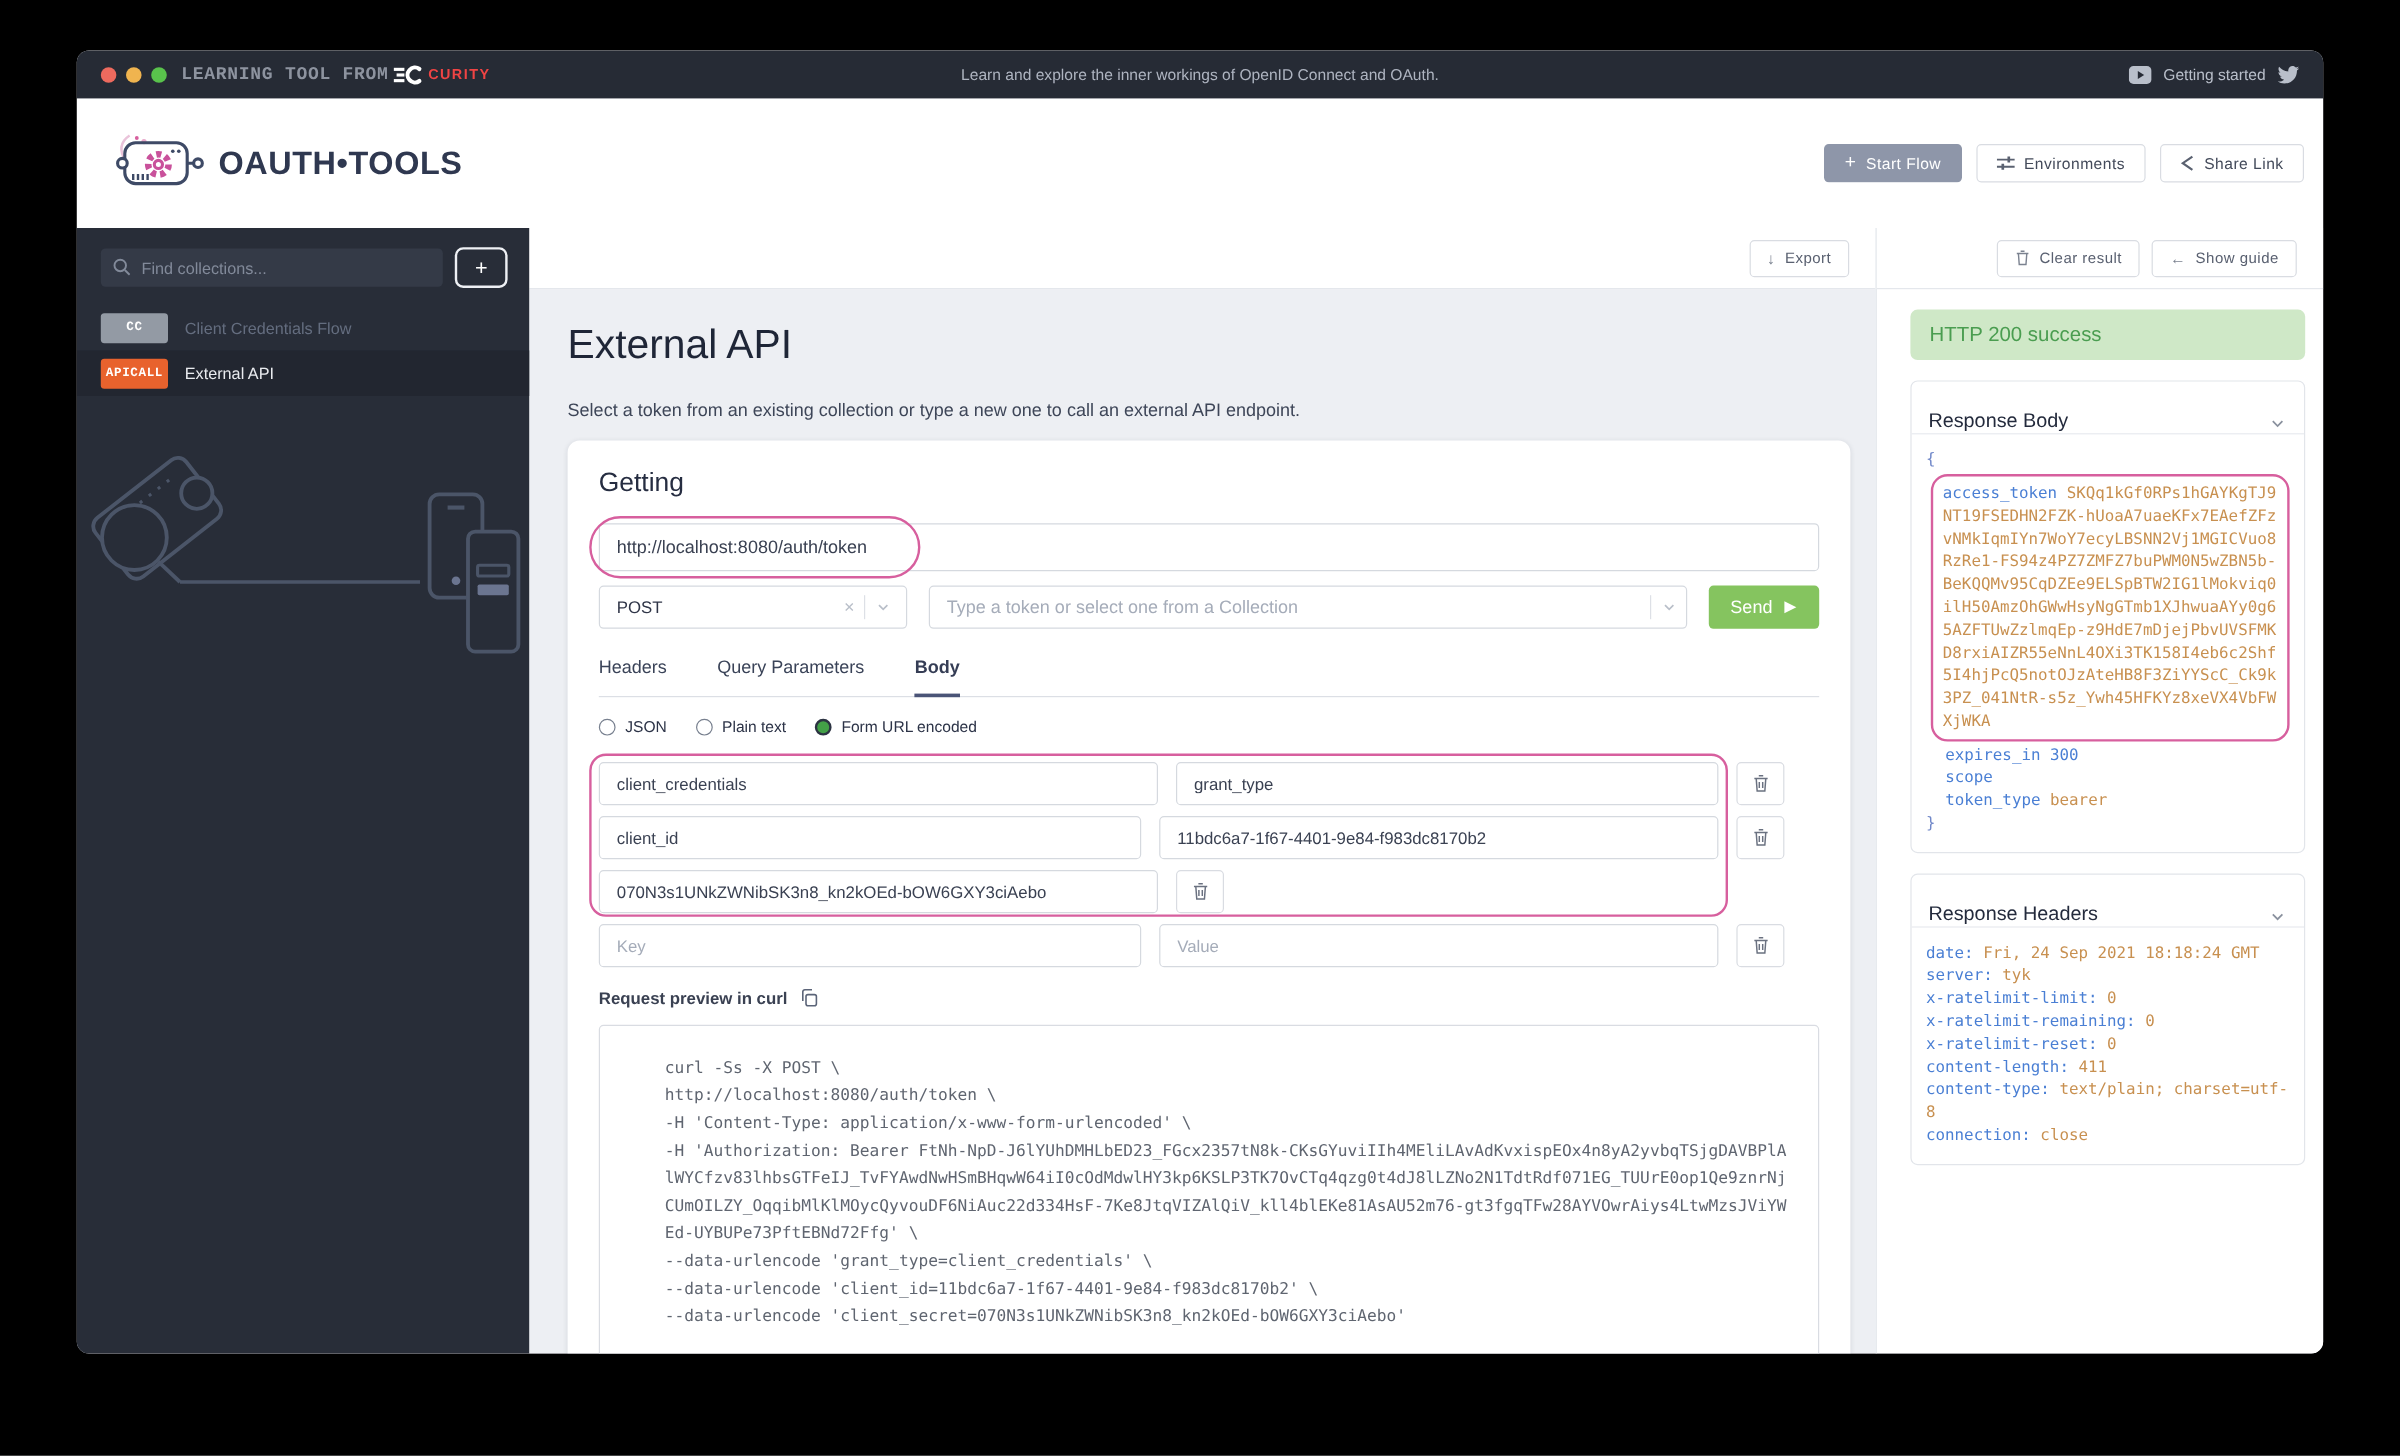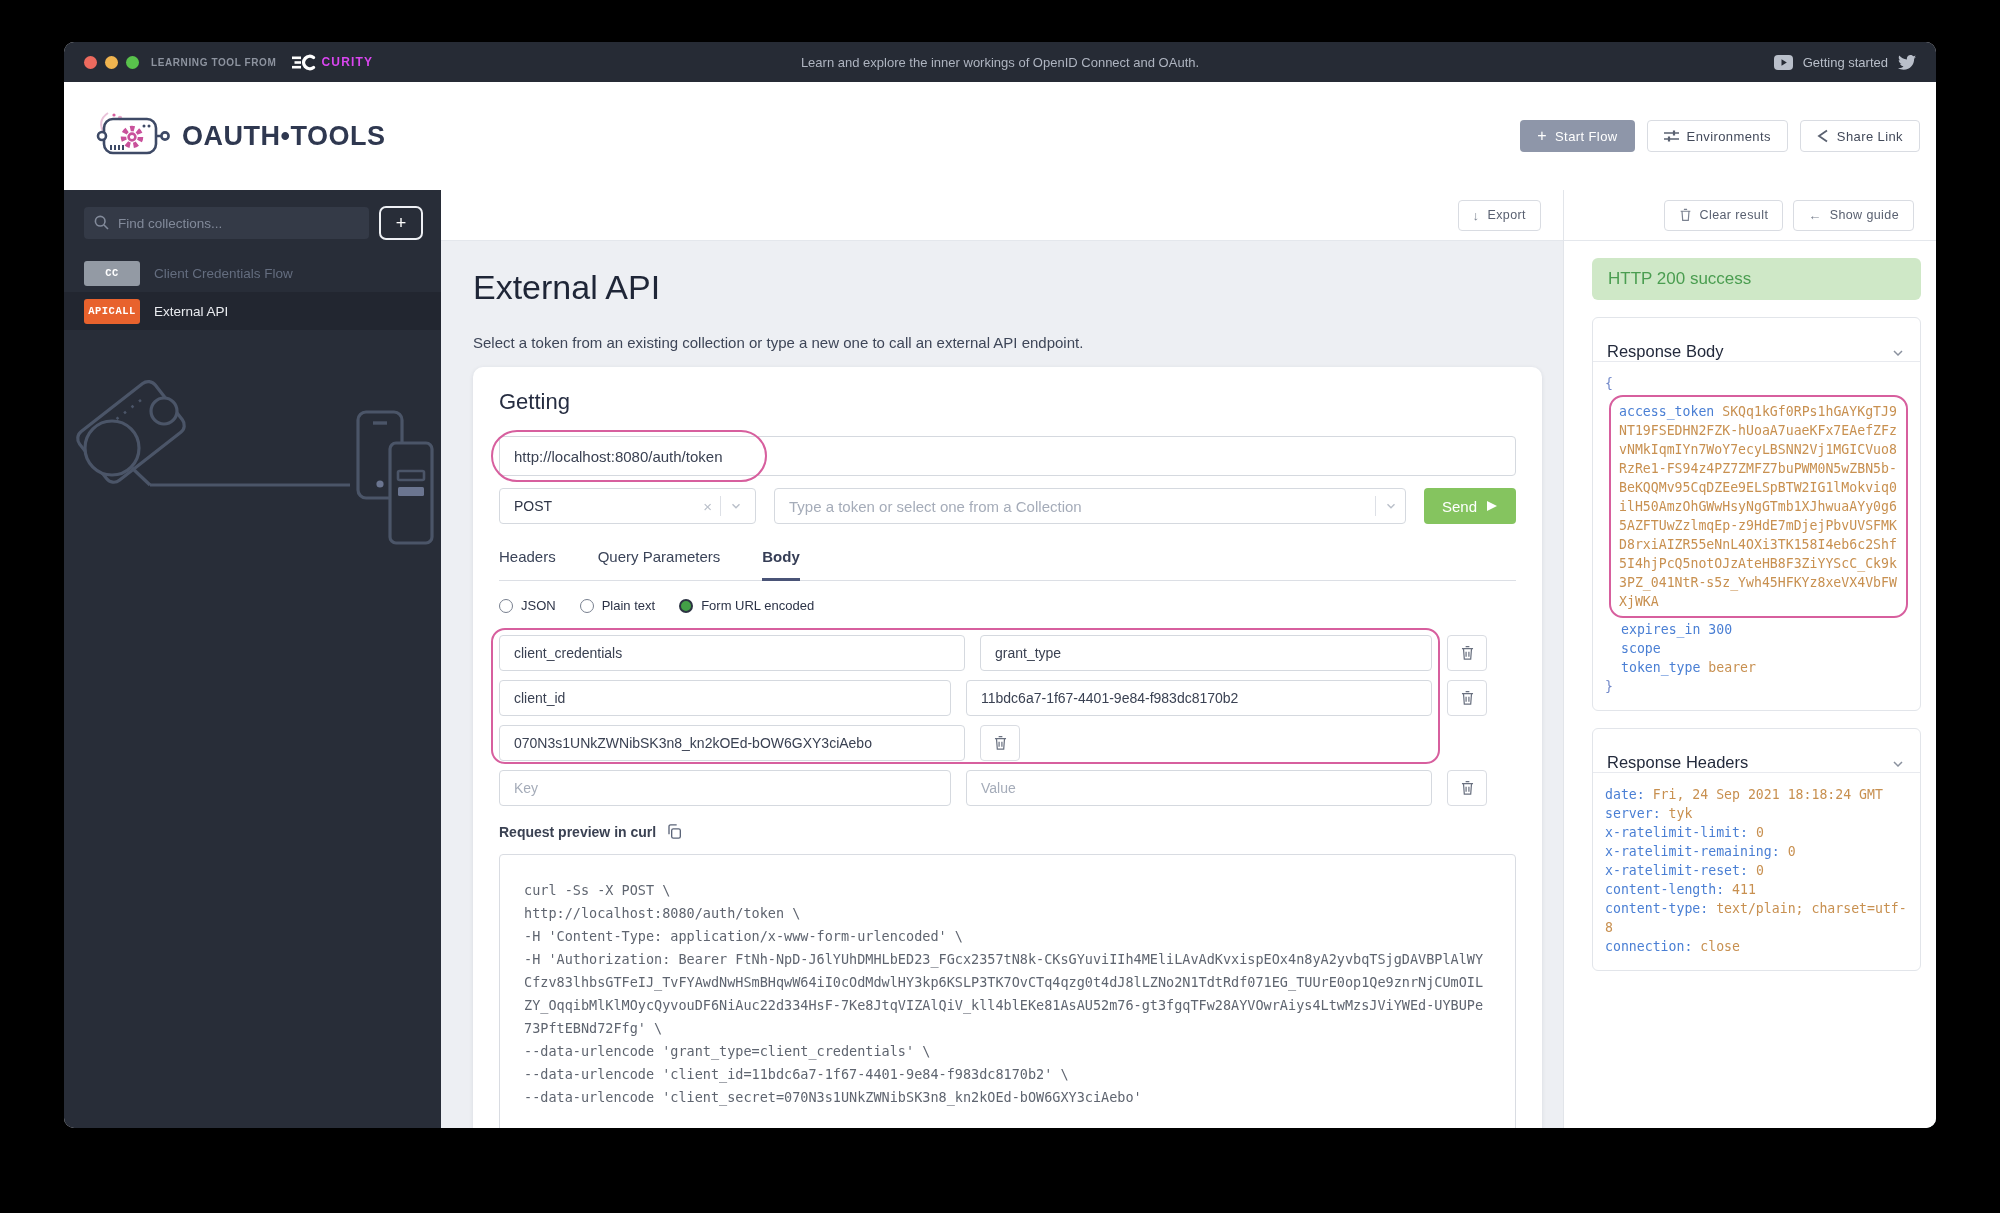--- a/index.html
+++ b/index.html
@@ -8,22 +8,22 @@
   .stage { position:relative; width:2000px; height:1213px; background:#000; }
   .window { position:absolute; left:64px; top:42px; width:1872px; height:1086px;
             border-radius:10px; overflow:hidden; background:#edeff3;
             box-shadow:0 10px 40px rgba(0,0,0,.6); display:flex; flex-direction:column; }
 
   
   .titlebar { height:40px; background:#262b35; display:flex; align-items:center; padding:0 20px; flex:none; position:relative; }
   .traffic { display:flex; gap:8px; margin-right:12px; }
   .tl { width:13px; height:13px; border-radius:50%; }
   .tl.red{ background:#ed6a5e; } .tl.yellow{ background:#f0b44f; } .tl.green{ background:#59c24c; }
-  .tb-label { font-size:10px; letter-spacing:.6px; color:#8d939f; font-weight:700; margin-right:16px; }
-  .curity { display:flex; align-items:center; gap:5px; color:#d946ef; }
+  .tb-label { font-size:15px; letter-spacing:.6px; color:#8d939f; font-weight:700; margin-right:4px;font-family:Liberation Mono, monospace; }
+  .curity { display:flex; align-items:center; gap:5px; color:#ef4444; }
   .curity .curity-name { font-size:12px; font-weight:700; letter-spacing:1.2px; }
   .tb-center { position:absolute; left:0; right:0; text-align:center; font-size:13px; color:#aeb4c0; pointer-events:none; }
   .tb-right { margin-left:auto; display:flex; align-items:center; gap:10px; color:#b9bfca; font-size:13px; z-index:1; }
   .tb-right svg { display:block; }
 
   
   .appheader { height:108px; background:#fff; display:flex; align-items:center; padding:0 16px 0 28px; flex:none; }
   .logo { display:flex; align-items:center; gap:12px; }
   .wordmark { font-size:27px; font-weight:700; color:#2f3850; letter-spacing:.5px; }
   .hdr-buttons { margin-left:auto; display:flex; gap:12px; align-items:center; }
@@ -106,21 +106,21 @@
   .kv-val { width:466px; height:36px; font-size:14px; flex:none; }
   .kv-trash { width:40px; height:36px; background:#fff; border:1px solid #d9dce2; border-radius:4px; color:#6a7180;
               display:inline-flex; align-items:center; justify-content:center; cursor:pointer; flex:none; }
   .kv-highlight { position:absolute; left:-8px; top:-7px; width:949px; height:136px; border:2px solid #d75f9e;
                   border-radius:14px; pointer-events:none; }
 
   .curl-label { margin-top:17px; display:flex; align-items:center; gap:10px; font-size:14px; color:#3a4152;font-weight:bold; }
   .copy-btn { background:none; border:none; color:#5b6478; cursor:pointer; display:flex; }
   .curl-box { margin-top:14px; border:1px solid #d9dce2; border-radius:4px; background:#fff; padding:24px;
               font-family:"DejaVu Sans Mono", monospace; font-size:13.5px; line-height:23px; color:#5f6570; }
-  .curl-line { white-space:pre-wrap; word-break:break-all; }
+  .curl-line { white-space:pre-wrap; word-break:break-all;margin-left:30px; }
 
   
   .rightcol { width:373px; flex:none; background:#fff; border-left:1px solid #e2e5ea; display:flex; flex-direction:column; }
   .rbody { flex:1; min-height:0; padding:8px 15px 0 28px; overflow:hidden; }
   .status-banner { margin-top:9px; height:42px; background:#cfe8c7; border-radius:6px; display:flex; align-items:center;
                    padding:0 16px; font-size:17px; color:#4a9d50; }
   .rcard { margin-top:17px; border:1px solid #e2e5ea; border-radius:6px; background:#fff; }
   .rcard-h { height:44px; display:flex; align-items:flex-end; justify-content:space-between; padding:0 14px;
              font-size:16.5px; color:#232a3c; border-bottom:1px solid #e8eaef; cursor:pointer; }
   .rcard-h .chev { color:#8a919e; display:flex; }

